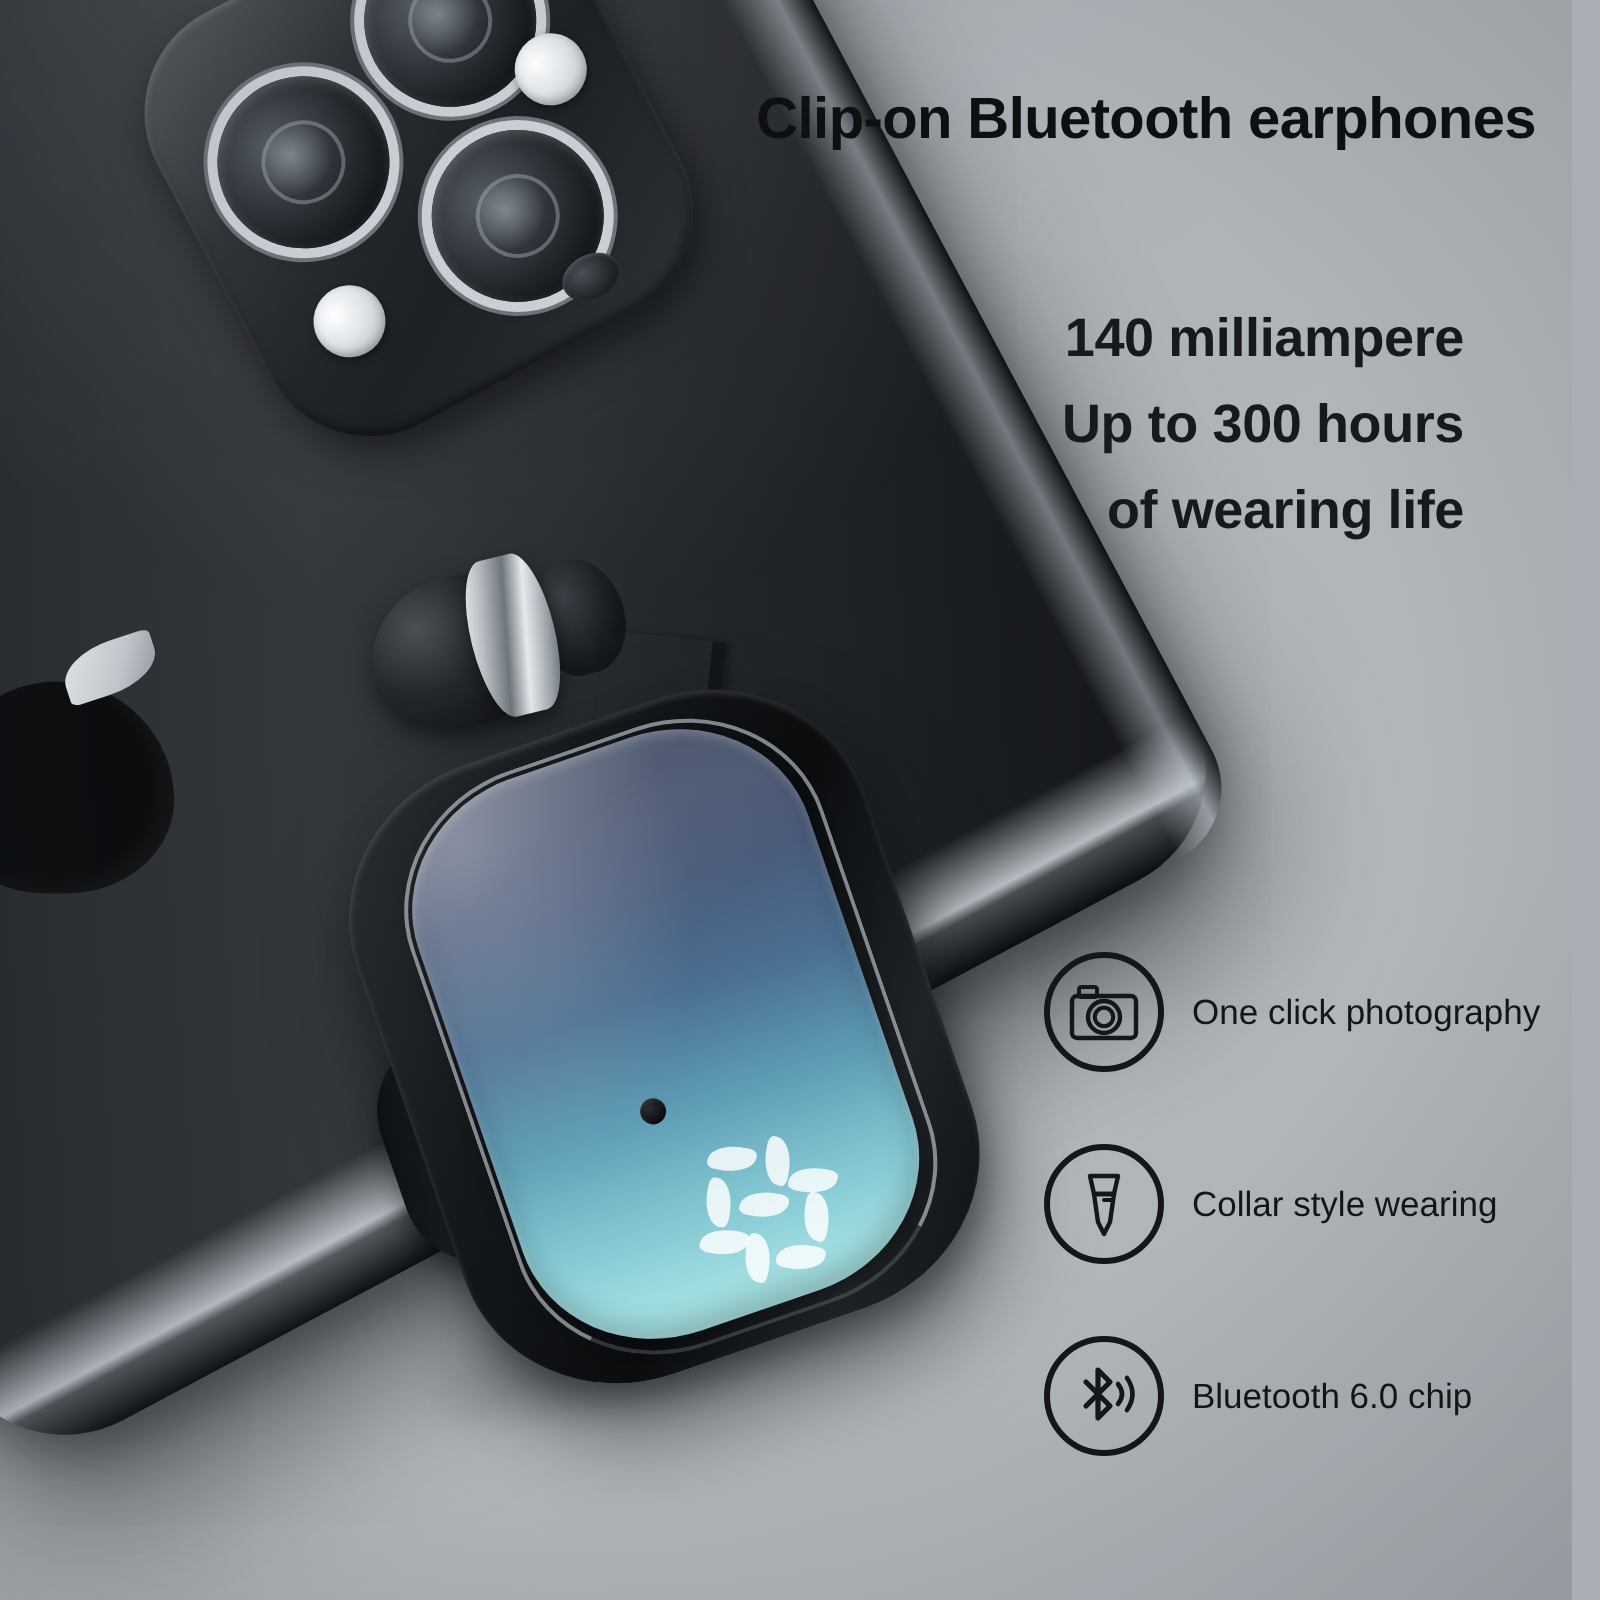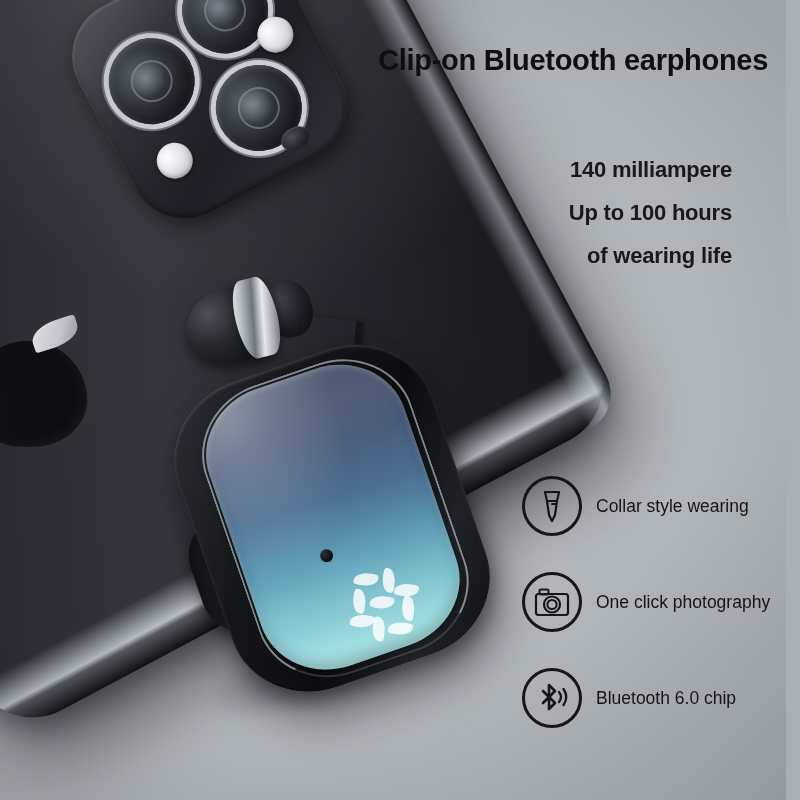--- a/index.html
+++ b/index.html
@@ -335,21 +335,21 @@
     color: #0d0f11;
     letter-spacing: -0.3px;
     white-space: nowrap;
   }
   .battery-block {
     position: absolute;
     right: 54px;
     top: 148px;
     text-align: right;
     color: #17191c;
-    font-size: 22px;
+    font-size: 27px;
     font-weight: bold;
     line-height: 43px;
     letter-spacing: -0.2px;
     white-space: nowrap;
   }
 
   .features {
     position: absolute;
     left: 522px;
     top: 458px;
@@ -435,52 +435,52 @@
       <div class="petal" style="left:27px; top:60px;  transform:rotate(45deg);"></div>
     </div>
   </div>
 
   <div class="bg-vignette"></div>
 
   <div class="headline">Clip-on Bluetooth earphones</div>
 
   <div class="battery-block">
     <div>140 milliampere</div>
-    <div>Up to 100 hours</div>
+    <div>Up to 300 hours</div>
     <div>of wearing life</div>
   </div>
 
   <div class="features">
-
-    <div class="feature">
-      <div class="feature-icon">
-        <svg width="54" height="54" viewBox="0 0 54 54">
-          <path d="M20 13 L34 13 L32 22 L22 22 Z" fill="none" stroke="#14161a" stroke-width="2.2" stroke-linejoin="round"></path>
-          <path d="M22 22 L32 22 L30 36 L27 42 L24 36 Z" fill="none" stroke="#14161a" stroke-width="2.2" stroke-linejoin="round"></path>
-          <path d="M27 25 L30.5 25" fill="none" stroke="#14161a" stroke-width="2" stroke-linecap="round"></path>
-        </svg>
-      </div>
-      <div class="feature-label">Collar style wearing</div>
-    </div>
 
     <div class="feature">
       <div class="feature-icon">
         <svg width="54" height="54" viewBox="0 0 54 54">
           <rect x="11" y="19" width="32" height="21" rx="2.5" fill="none" stroke="#14161a" stroke-width="2.2"></rect>
           <rect x="14.5" y="14.5" width="9" height="5" rx="1.2" fill="none" stroke="#14161a" stroke-width="2"></rect>
           <circle cx="27" cy="29.5" r="8" fill="none" stroke="#14161a" stroke-width="2.2"></circle>
           <circle cx="27" cy="29.5" r="4.6" fill="none" stroke="#14161a" stroke-width="2"></circle>
         </svg>
       </div>
       <div class="feature-label">One click photography</div>
     </div>
 
     <div class="feature">
       <div class="feature-icon">
         <svg width="54" height="54" viewBox="0 0 54 54">
+          <path d="M20 13 L34 13 L32 22 L22 22 Z" fill="none" stroke="#14161a" stroke-width="2.2" stroke-linejoin="round"></path>
+          <path d="M22 22 L32 22 L30 36 L27 42 L24 36 Z" fill="none" stroke="#14161a" stroke-width="2.2" stroke-linejoin="round"></path>
+          <path d="M27 25 L30.5 25" fill="none" stroke="#14161a" stroke-width="2" stroke-linecap="round"></path>
+        </svg>
+      </div>
+      <div class="feature-label">Collar style wearing</div>
+    </div>
+
+    <div class="feature">
+      <div class="feature-icon">
+        <svg width="54" height="54" viewBox="0 0 54 54">
           <path d="M18 20 L30 32 L24 38 L24 14 L30 20 L18 32" fill="none" stroke="#14161a" stroke-width="2.6" stroke-linecap="round" stroke-linejoin="round"></path>
           <path d="M34 21 Q38 26 34 31" fill="none" stroke="#14161a" stroke-width="2.3" stroke-linecap="round"></path>
           <path d="M38.5 18 Q44 26 38.5 34" fill="none" stroke="#14161a" stroke-width="2.3" stroke-linecap="round"></path>
         </svg>
       </div>
       <div class="feature-label">Bluetooth 6.0 chip</div>
     </div>
 
   </div>
 

